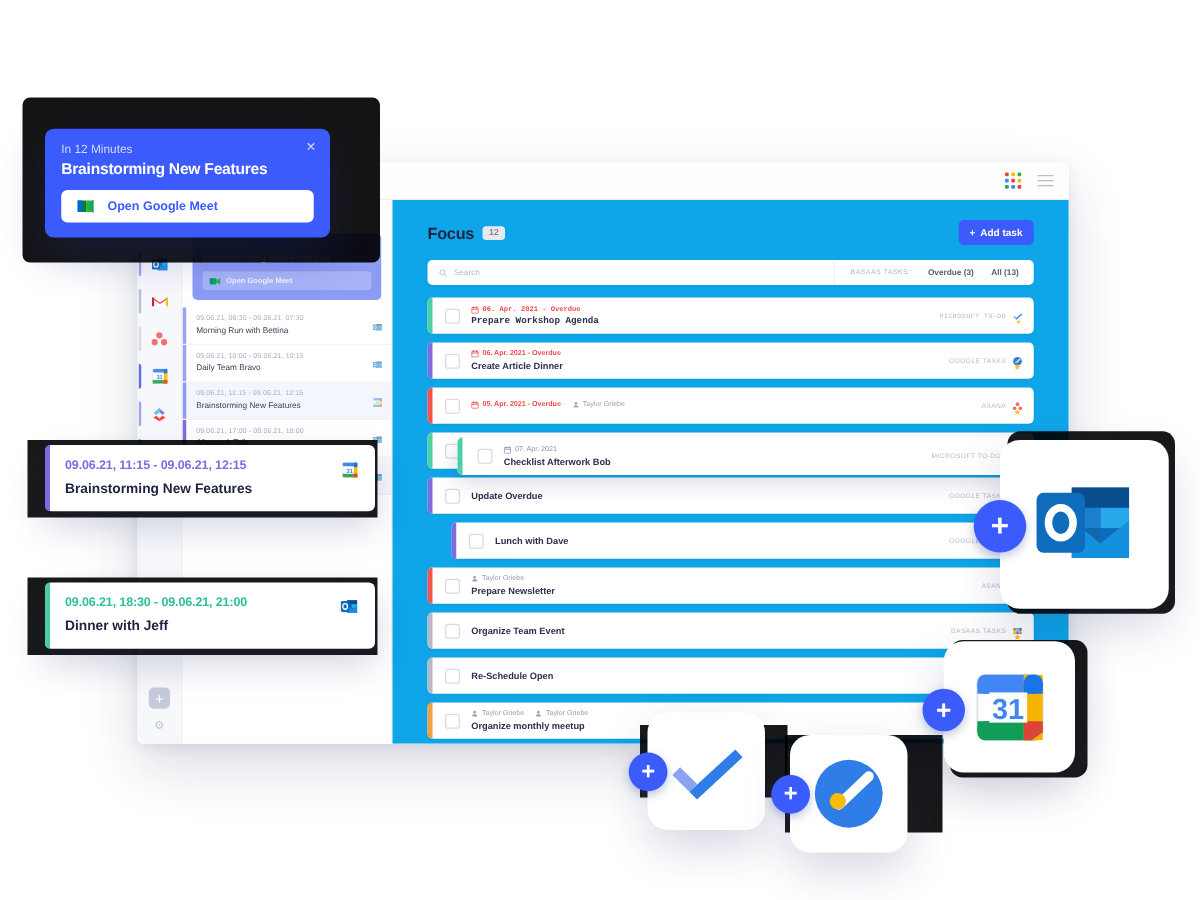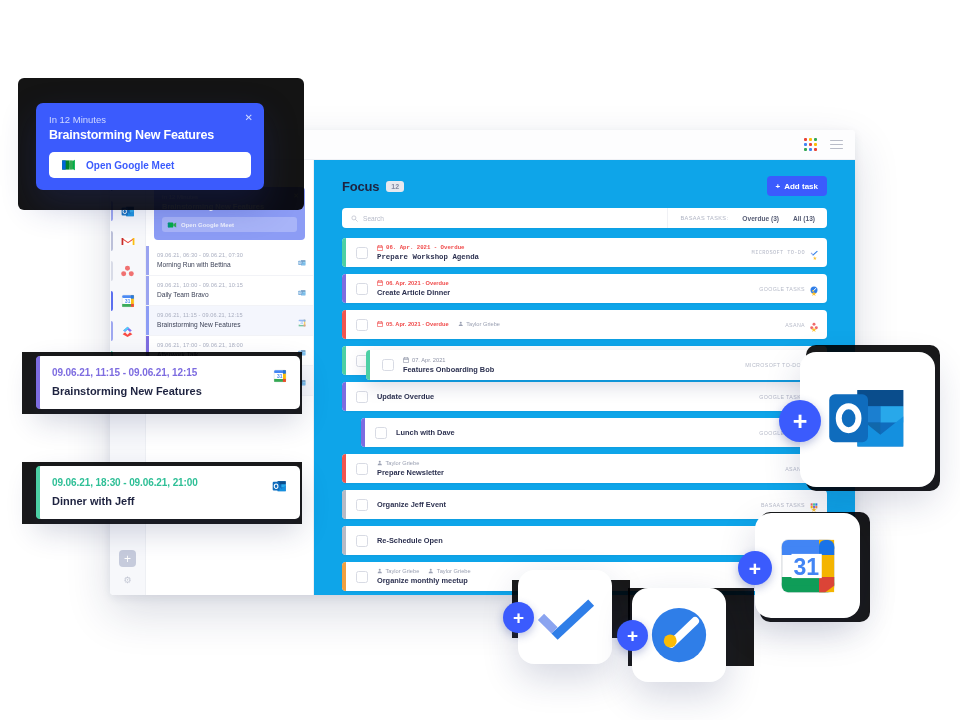--- a/index.html
+++ b/index.html
@@ -473,21 +473,21 @@
               <div class="t-check"></div>
               <div class="t-body">
                 <div class="t-meta">
                   <span class="t-date "><svg width="6" height="6" viewBox="0 0 16 16">
                       <rect x="1" y="2.5" width="14" height="12.5" rx="1.6" fill="none" stroke="currentColor" stroke-width="1.8"></rect>
                       <line x1="1" y1="6.4" x2="15" y2="6.4" stroke="currentColor" stroke-width="1.8"></line>
                       <line x1="4.6" y1="1" x2="4.6" y2="4" stroke="currentColor" stroke-width="1.8" stroke-linecap="round"></line>
                       <line x1="11.4" y1="1" x2="11.4" y2="4" stroke="currentColor" stroke-width="1.8" stroke-linecap="round"></line>
                     </svg>07. Apr. 2021</span>
                 </div>
-                <div class="t-title">Features Onboarding Bob</div>
+                <div class="t-title">Checklist Afterwork Bob</div>
               </div>
               <div class="t-right">
                 <span class="t-src">MICROSOFT TO-DO</span>
                 <span><svg width="8" height="8" viewBox="0 0 24 18">
                     <path d="M2 10l5 5 2.4-2.4-5-5z" fill="#8ba4f0"></path>
                     <path d="M7 15L21 2.2l2.2 2.3L9.2 17.4z" fill="#2f7ee8"></path>
                   </svg></span>
               </div>
               <div class="t-star">★</div>
             </div>
@@ -575,21 +575,21 @@
                   </svg></span>
               </div>
               <div class="t-star">★</div>
             </div>
           </div>
           <div style="position: relative;">
             <div class="task-card ">
               <div class="t-bar" style="background:#b6bac6"></div>
               <div class="t-check"></div>
               <div class="t-body">
-                <div class="t-title">Organize Jeff Event</div>
+                <div class="t-title">Organize Team Event</div>
               </div>
               <div class="t-right">
                 <span class="t-src">BASAAS TASKS</span>
                 <span><svg width="8" height="8" viewBox="0 0 24 22">
                     <rect x="2" y="3" width="6" height="7" fill="#f06a6a"></rect>
                     <rect x="9" y="3" width="6" height="7" fill="#4ccfa4"></rect>
                     <rect x="16" y="3" width="6" height="7" fill="#2f7ee8"></rect>
                     <rect x="2" y="11" width="6" height="7" fill="#fbbc05"></rect>
                     <rect x="9" y="11" width="6" height="7" fill="#7d6ce0"></rect>
                     <rect x="16" y="11" width="6" height="7" fill="#f0884a"></rect>

